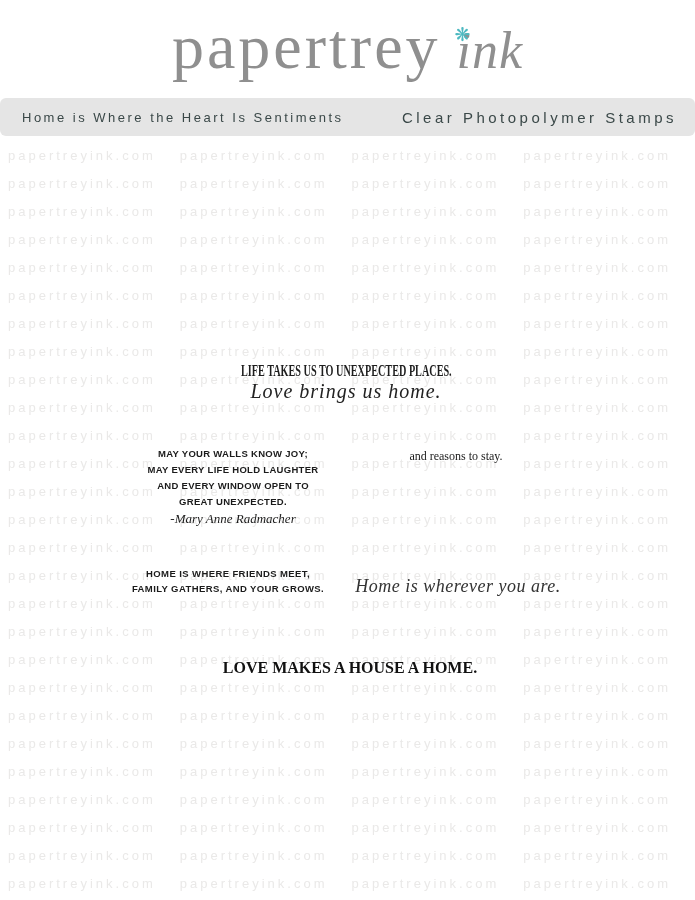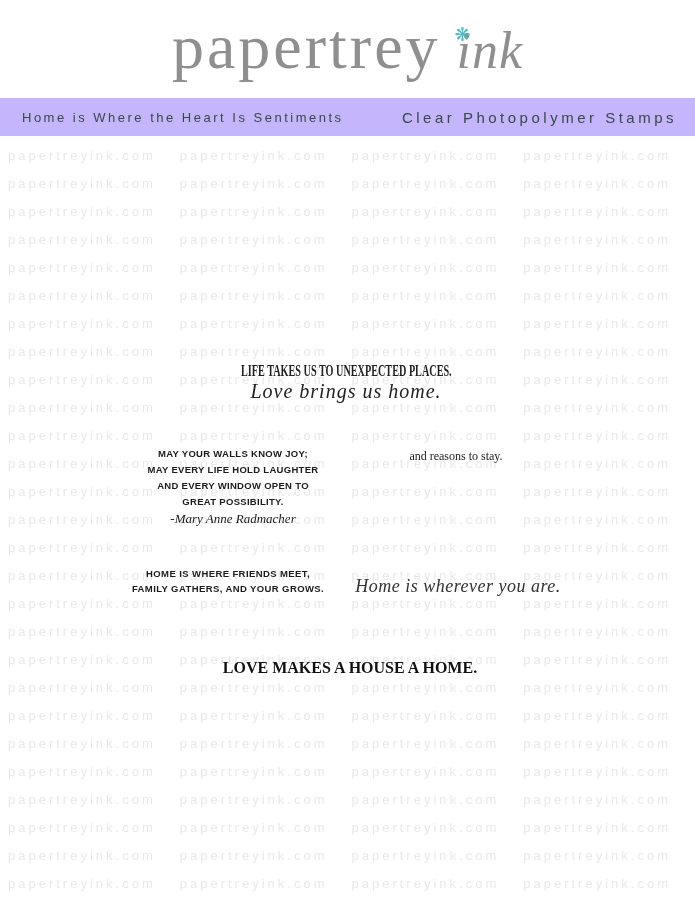--- a/index.html
+++ b/index.html
@@ -72,29 +72,30 @@
     line-height: 19px;
   }
 
   
   .banner {
     position: absolute;
     top: 98px;
     left: 0;
     width: 695px;
     height: 38px;
-    background: #c4b5fd;
+    background: #e5e5e5;
     z-index: 2;
     display: flex;
     align-items: center;
     justify-content: space-between;
     box-sizing: border-box;
     padding: 0 18px 0 22px;
     color: #3a4848;
     white-space: nowrap;
+    border-radius: 6px;
   }
   .banner-left  { font-size: 13px;   letter-spacing: 2.5px; }
   .banner-right { font-size: 15px; letter-spacing: 3.5px; }
 
   
   .stamp { position: absolute; z-index: 3; text-align: center; }
 
   .serif  { font-family: "Liberation Serif", "DejaVu Serif", serif; }
   .script {
     font-family: "Liberation Serif", "DejaVu Serif", serif;
@@ -330,21 +331,21 @@
 
   <div class="stamp s1">
     <div class="s1-caps">LIFE TAKES US TO UNEXPECTED PLACES.</div>
     <div class="s1-script script">Love brings us home.</div>
   </div>
 
   <div class="stamp s2">
     <div>MAY YOUR WALLS KNOW JOY;</div>
     <div>MAY EVERY LIFE HOLD LAUGHTER</div>
     <div>AND EVERY WINDOW OPEN TO</div>
-    <div>GREAT POSSIBILITY.</div>
+    <div>GREAT UNEXPECTED.</div>
     <div class="attribution">-Mary Anne Radmacher</div>
   </div>
 
   <div class="stamp s3">
     <div>and reasons to stay.</div>
   </div>
 
   <div class="stamp s4">
     <div>HOME IS WHERE FRIENDS MEET,</div>
     <div>FAMILY GATHERS, AND YOUR GROWS.</div>

